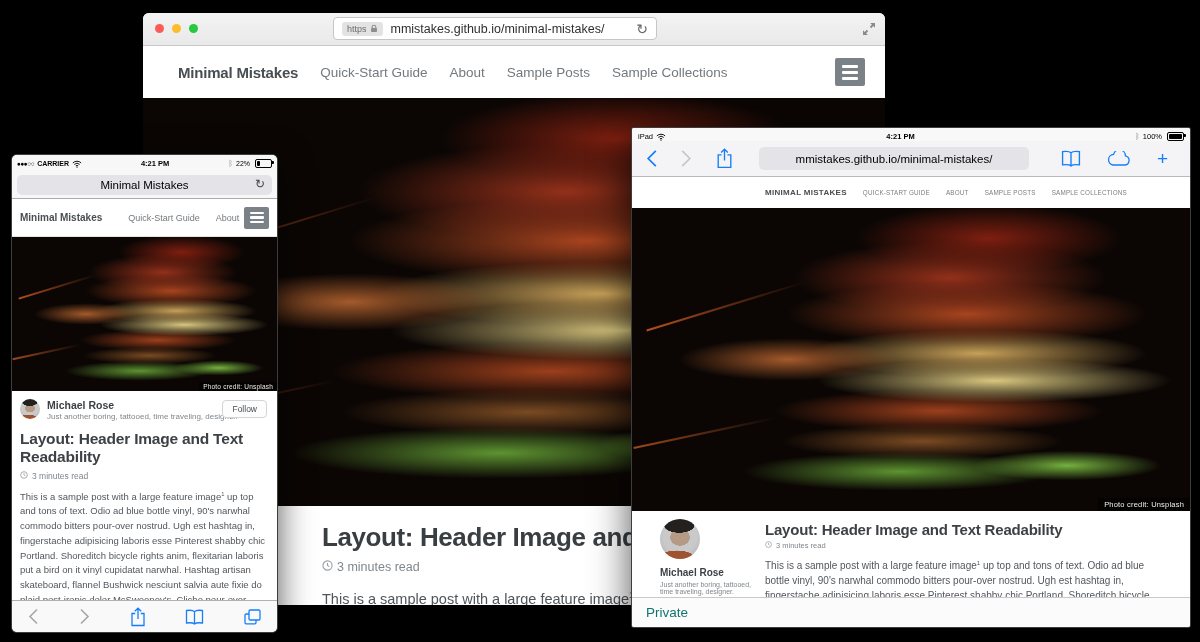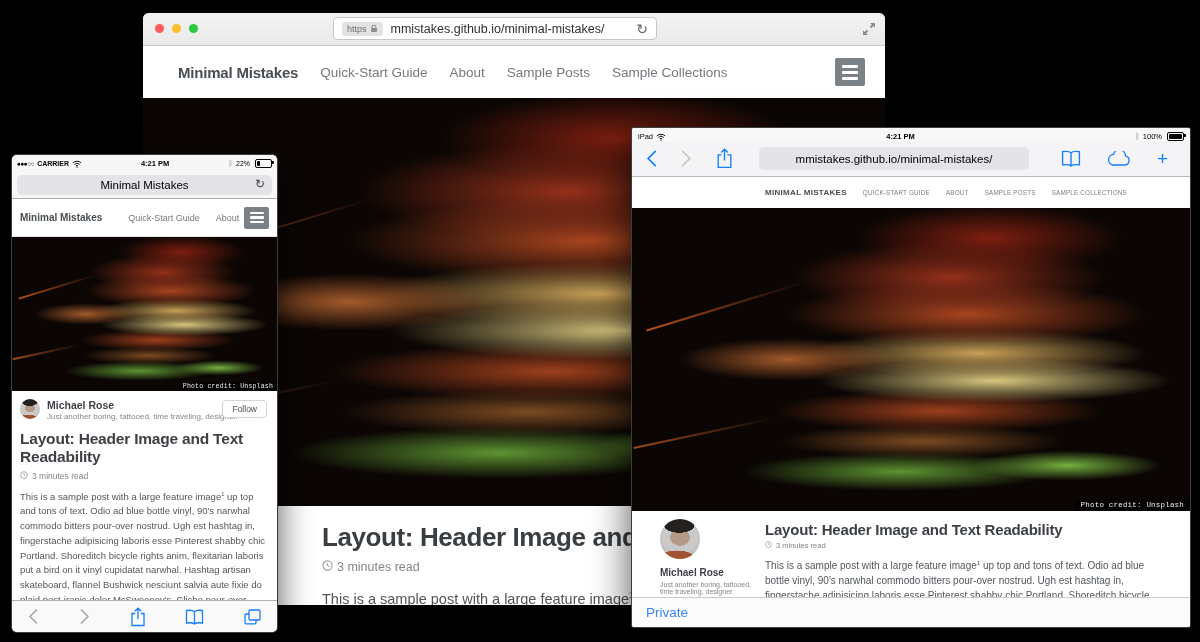--- a/index.html
+++ b/index.html
@@ -13,21 +13,21 @@
     radial-gradient(ellipse 34% 16% at 64% 10%, #7e1f10 0%, rgba(126,31,16,0) 70%),
     radial-gradient(ellipse 40% 17% at 57% 23%, #93301a 0%, rgba(147,48,26,0) 70%),
     radial-gradient(ellipse 46% 15% at 60% 35%, #a8441f 0%, rgba(168,68,31,0) 70%),
     radial-gradient(ellipse 28% 10% at 28% 50%, #a35a2b 0%, rgba(163,90,43,0) 70%),
     radial-gradient(ellipse 42% 11% at 62% 48%, #c7a058 0%, rgba(199,160,88,0) 72%),
     radial-gradient(ellipse 44% 10% at 65% 57%, #d8c67e 0%, rgba(216,198,126,0) 72%),
     radial-gradient(ellipse 42% 10% at 55% 67%, #9c3f1c 0%, rgba(156,63,28,0) 70%),
     radial-gradient(ellipse 36% 8% at 52% 77%, #7a4a22 0%, rgba(122,74,34,0) 70%),
     radial-gradient(ellipse 40% 9% at 48% 87%, #5d9331 0%, rgba(93,147,49,0) 70%),
     radial-gradient(ellipse 24% 7% at 78% 85%, #74b13e 0%, rgba(116,177,62,0) 70%),
-    #0b0604; font-family: Liberation Mono, monospace;}
+    #0b0604;}
   .leaf::before{content:"";position:absolute;left:2%;top:32%;width:30%;height:2px;
     background:linear-gradient(90deg,#b4501e,rgba(180,80,30,0));transform:rotate(-17deg)}
   .leaf::after{content:"";position:absolute;left:0;top:74%;width:26%;height:2px;
     background:linear-gradient(90deg,#9c491c,rgba(156,73,28,0));transform:rotate(-12deg)}
   .credit{position:absolute;right:0;bottom:0;background:rgba(0,0,0,.5);color:#eee;
     font-size:7.5px;padding:2px 6px;letter-spacing:.2px}
 
   
   .hamburger{display:flex;flex-direction:column;justify-content:center;align-items:center;
     gap:3px;background:#7a8288;border-radius:2px;cursor:pointer}
@@ -131,21 +131,21 @@
   .p-side{width:133px;flex:none;padding-left:28px;box-sizing:border-box}
   .p-article .avatar{width:40px;height:40px}
   .p-name{font-size:10px;font-weight:bold;color:#3d4145;margin-top:8px}
   .p-bio{font-size:7px;color:#81878c;margin-top:3px;width:92px}
   .p-main{flex:1;padding-right:20px}
   .p-title{font-size:15px;font-weight:bold;color:#3d4145;margin:2px 0 0;letter-spacing:-.2px}
   .p-main .meta{font-size:7.5px;margin-top:3px}
   .p-main p{font-size:10px;color:#52575c;line-height:1.5;margin:8px 0 0}
   .p-private{position:absolute;left:0;right:0;bottom:0;height:30px;background:#fbfbfb;
     border-top:1px solid #c9c9c9;display:flex;align-items:center;padding-left:14px;box-sizing:border-box}
-  .p-private span{font-size:13.5px;color:#3b82f6;cursor:pointer}
+  .p-private span{font-size:13.5px;color:#0f766e;cursor:pointer}
   sup{font-size:.6em}
 </style>
 </head>
 <body>
 
 <div class="abs desktop">
   <div class="d-chrome">
     <div class="traffic">
       <span style="background:#fc5b57"></span>
       <span style="background:#fdbc2e"></span>

